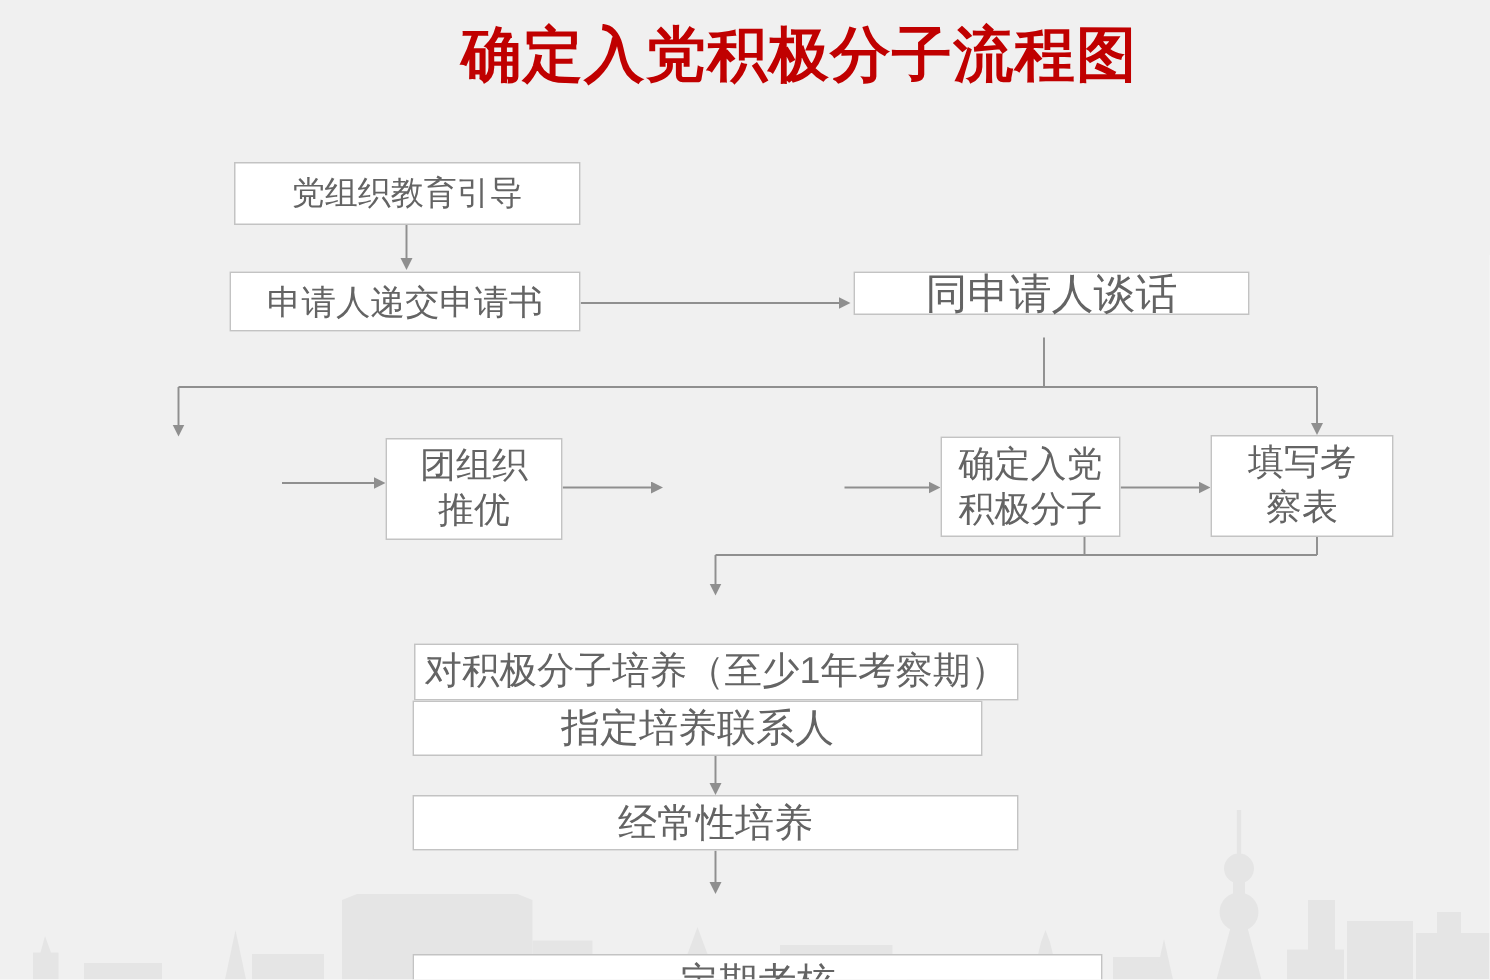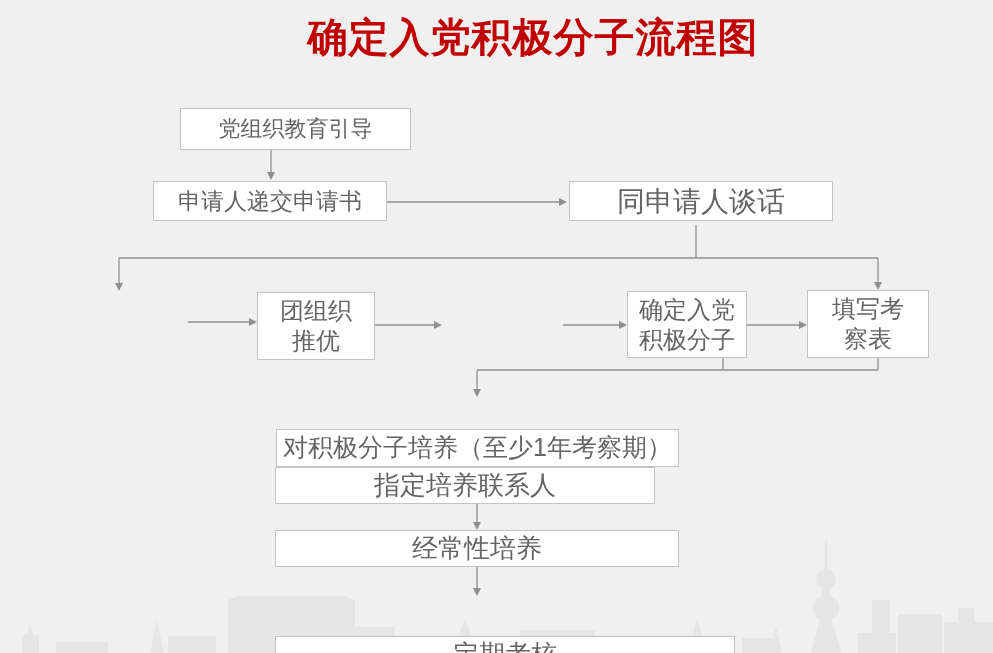--- a/index.html
+++ b/index.html
@@ -24,23 +24,23 @@
     position:absolute;
     box-sizing:border-box;
     background:#ffffff;
     border:1px solid #c3c3c3;
     display:flex;align-items:center;justify-content:center;
     color:#646464;
     text-align:center;
     white-space:pre-line;
     line-height:1.25;
   }
-  #node-educate  {left:180px;top:108px;width:231px;height:42px;font-size:22px;}
+  #node-educate  {left:156px;top:108px;width:231px;height:42px;font-size:22px;}
   #node-submit   {left:153px;top:181px;width:234px;height:40px;font-size:23px;}
-  #node-interview{left:569px;top:181px;width:264px;height:40px;font-size:28px;}
+  #node-interview{left:569px;top:181px;width:264px;height:29px;font-size:28px;}
   #node-solicit  {left:67px; top:291px;width:121px;height:104px;font-size:19px;line-height:1.32;}
   #node-league   {left:257px;top:292px;width:118px;height:68px;font-size:24px;align-items:center;}
   #node-committee{left:442px;top:293px;width:121px;height:66px;font-size:24px;}
   #node-confirm  {left:627px;top:291px;width:120px;height:67px;font-size:24px;}
   #node-form     {left:807px;top:290px;width:122px;height:68px;font-size:24px;}
   #node-cultivate{left:276px;top:397px;width:403px;height:38px;font-size:25px;margin-top:32px;}
   #node-contact  {left:275px;top:467px;width:380px;height:37px;font-size:26px;}
   #node-regular  {left:275px;top:530px;width:404px;height:37px;font-size:26px;}
   #node-assess   {left:275px;top:596px;width:460px;height:37px;font-size:26px;margin-top:40px;}
   #connectors{position:absolute;left:0;top:0;}

